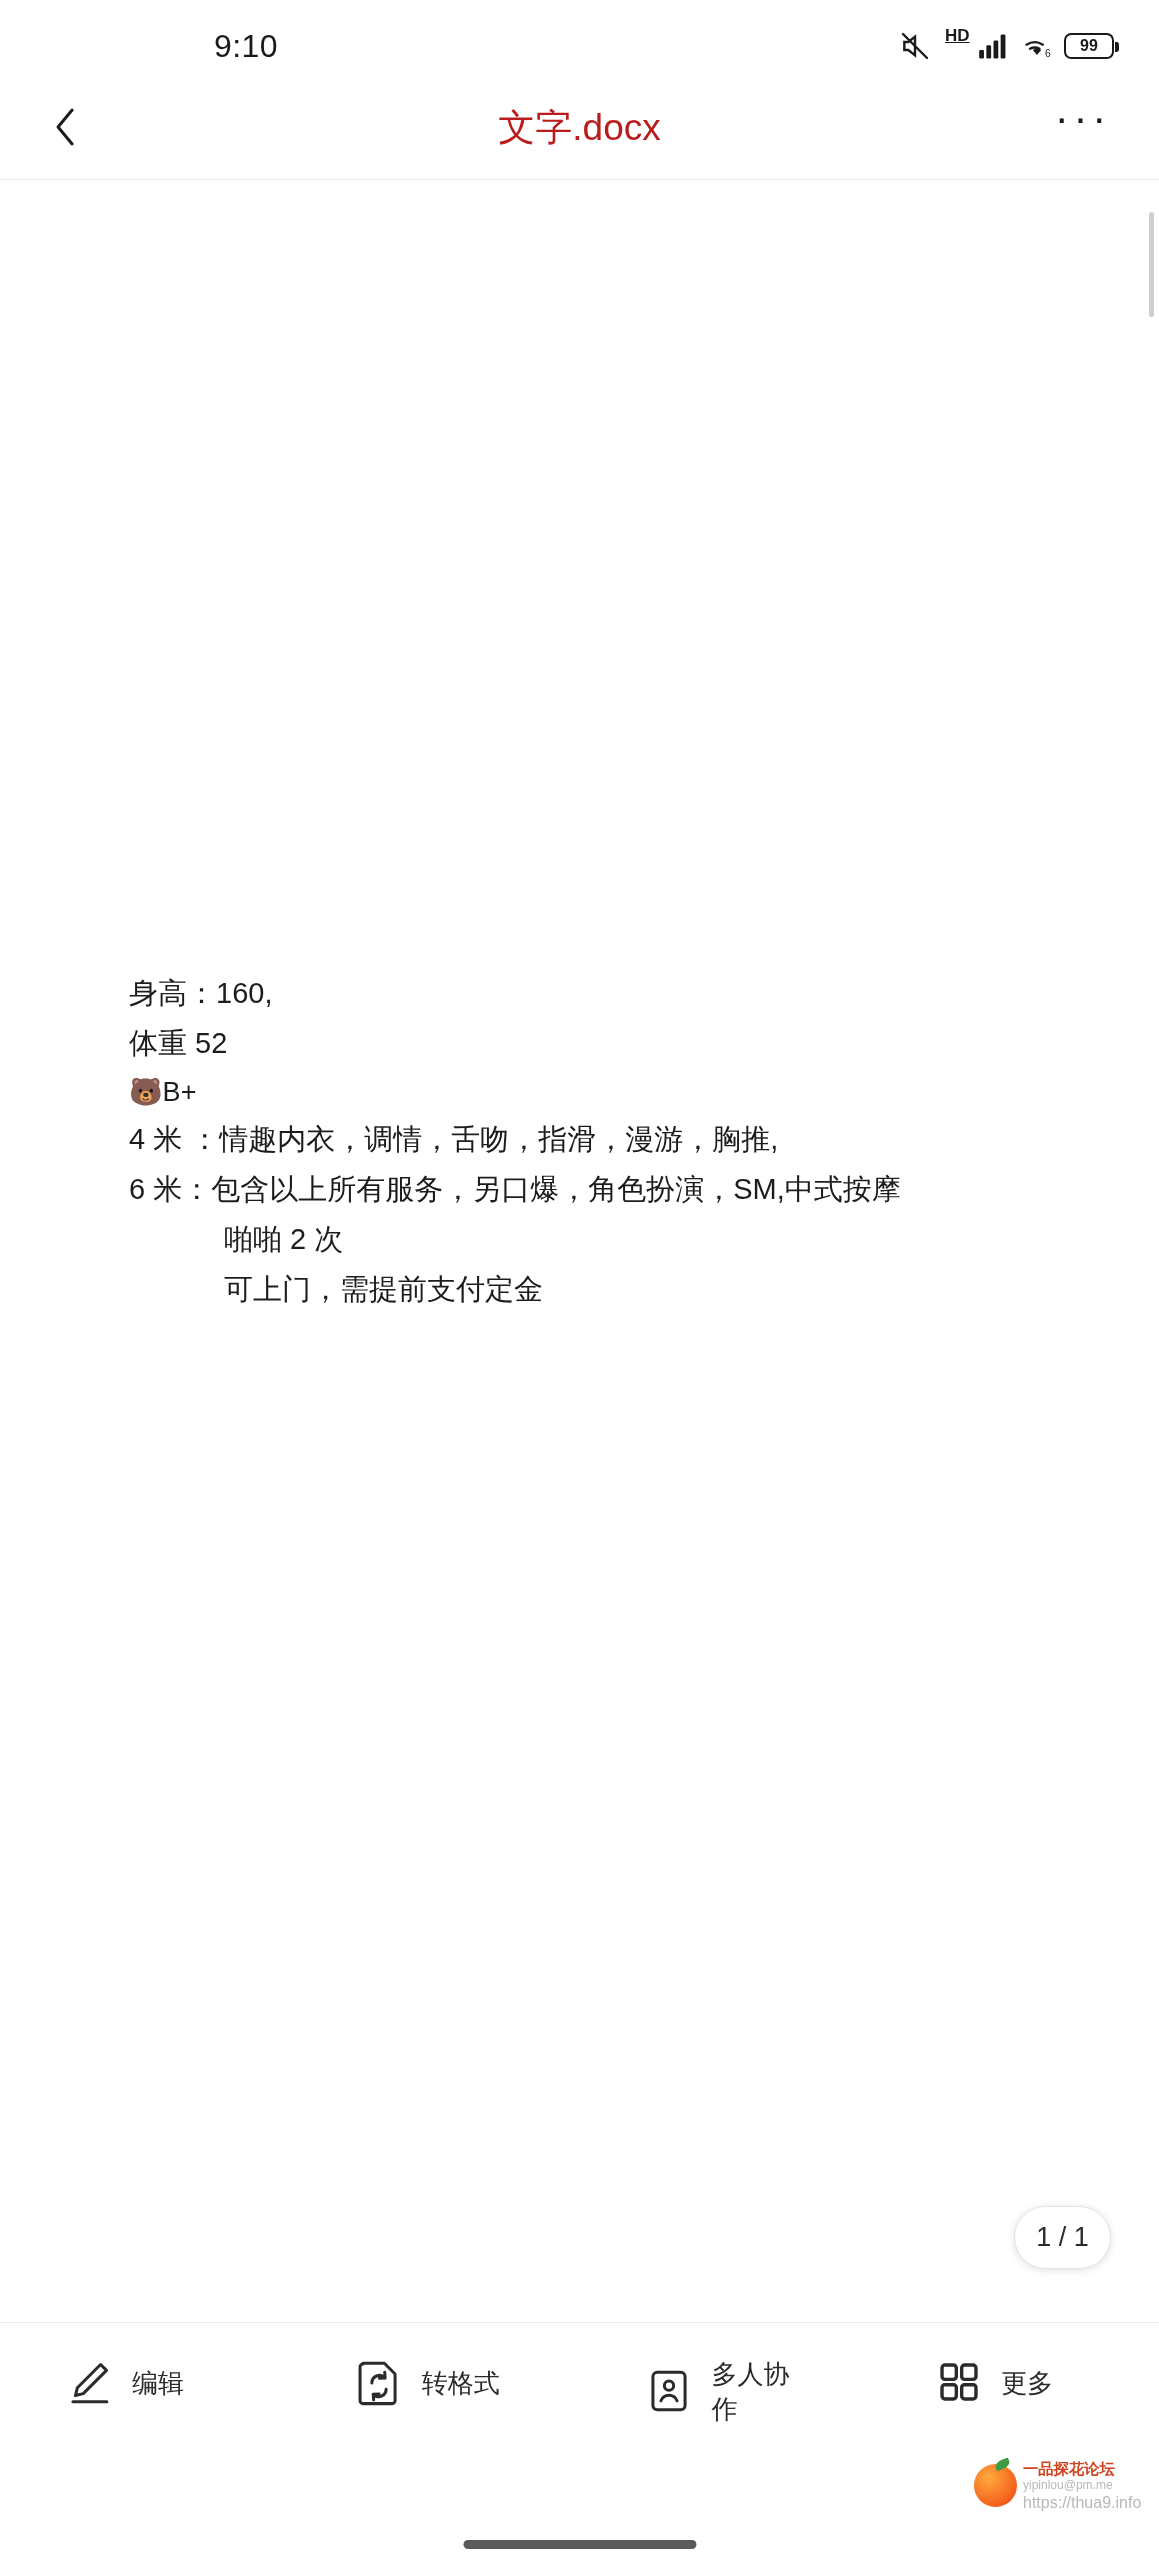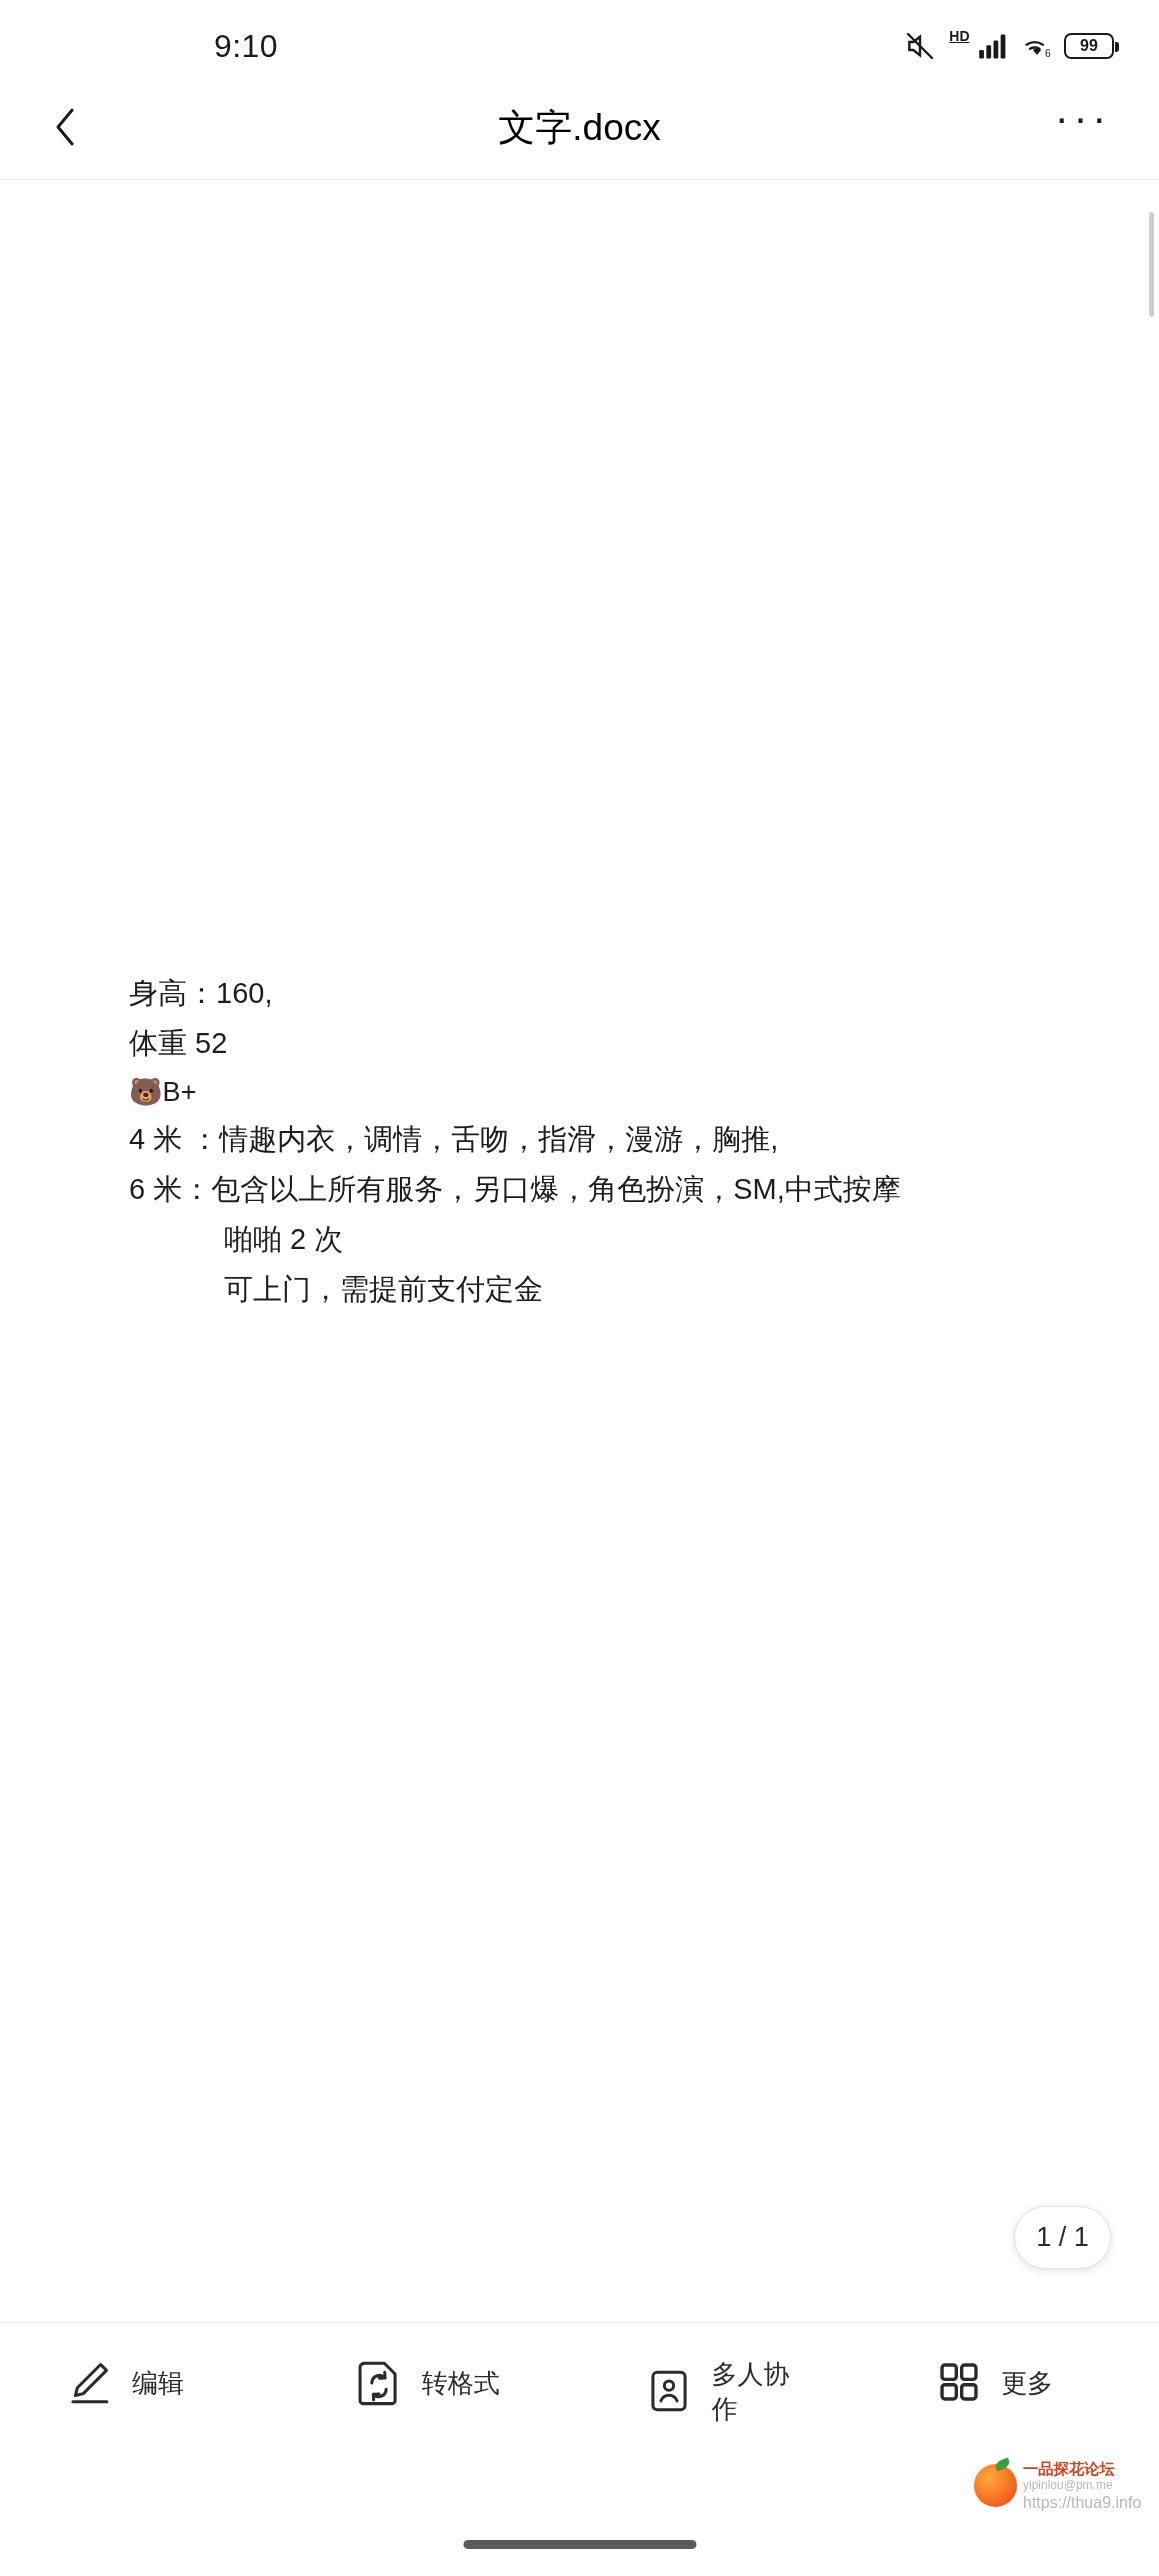--- a/index.html
+++ b/index.html
@@ -37,21 +37,21 @@
     align-items: center;
     gap: 11.3px;
   }
   .si {
     display: inline-flex;
     align-items: center;
     justify-content: center;
     color: #1a1a1a;
   }
   .hd-label {
-    font-size: 14px;
+    font-size: 17px;
     font-weight: 700;
     line-height: 1;
     position: relative;
     top: -10.5px;
     left: 2.4px;
     text-decoration: underline;
   }
   .battery {
     width: 50px;
     height: 26px;
@@ -93,21 +93,21 @@
   .back-btn {
     width: 56px;
     height: 56px;
     display: flex;
     align-items: center;
     justify-content: flex-start;
     cursor: pointer;
   }
   .doc-title {
     font-size: 37px;
-    color: #000000;
+    color: #b91c1c;
     font-weight: 400;
     position: absolute;
     left: 0;
     right: 0;
     text-align: center;
     pointer-events: none;
   }
   .more-btn {
     font-size: 42px;
     line-height: 16px;

